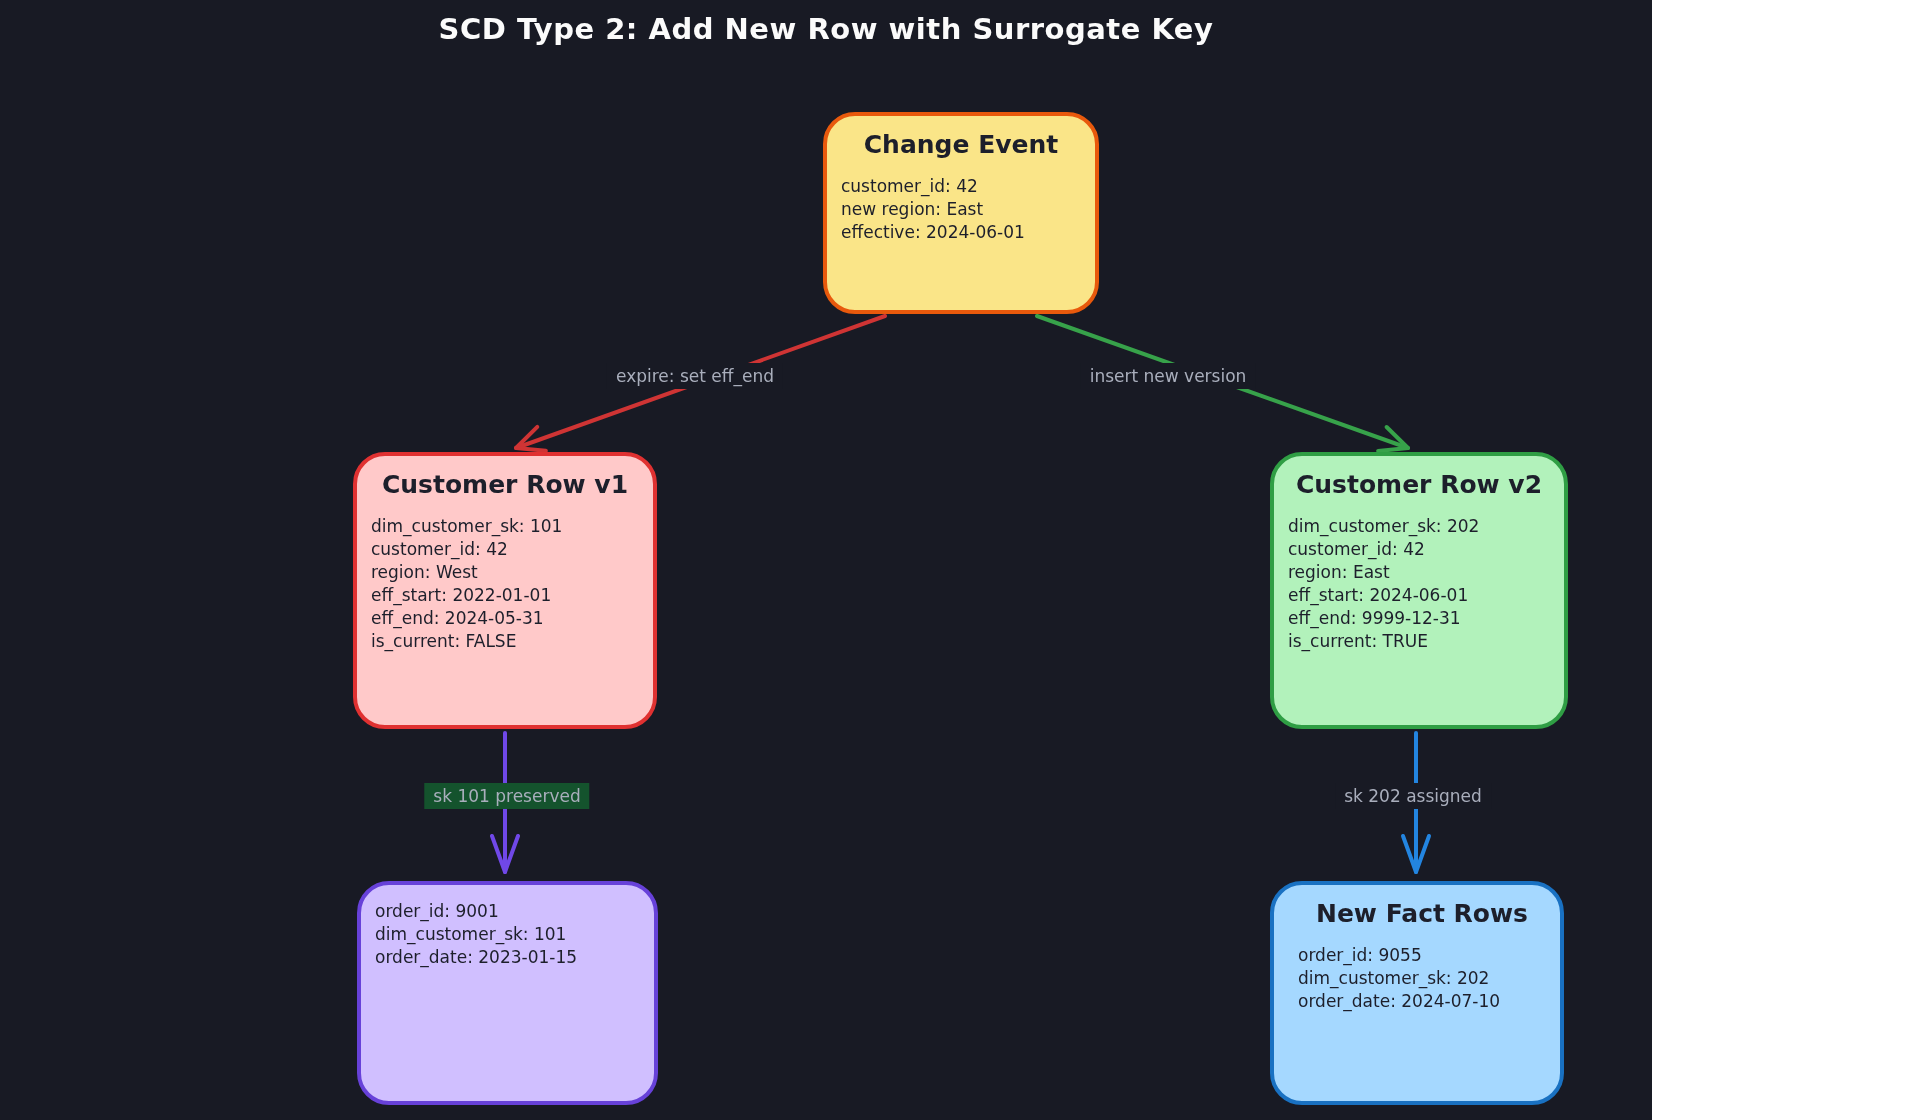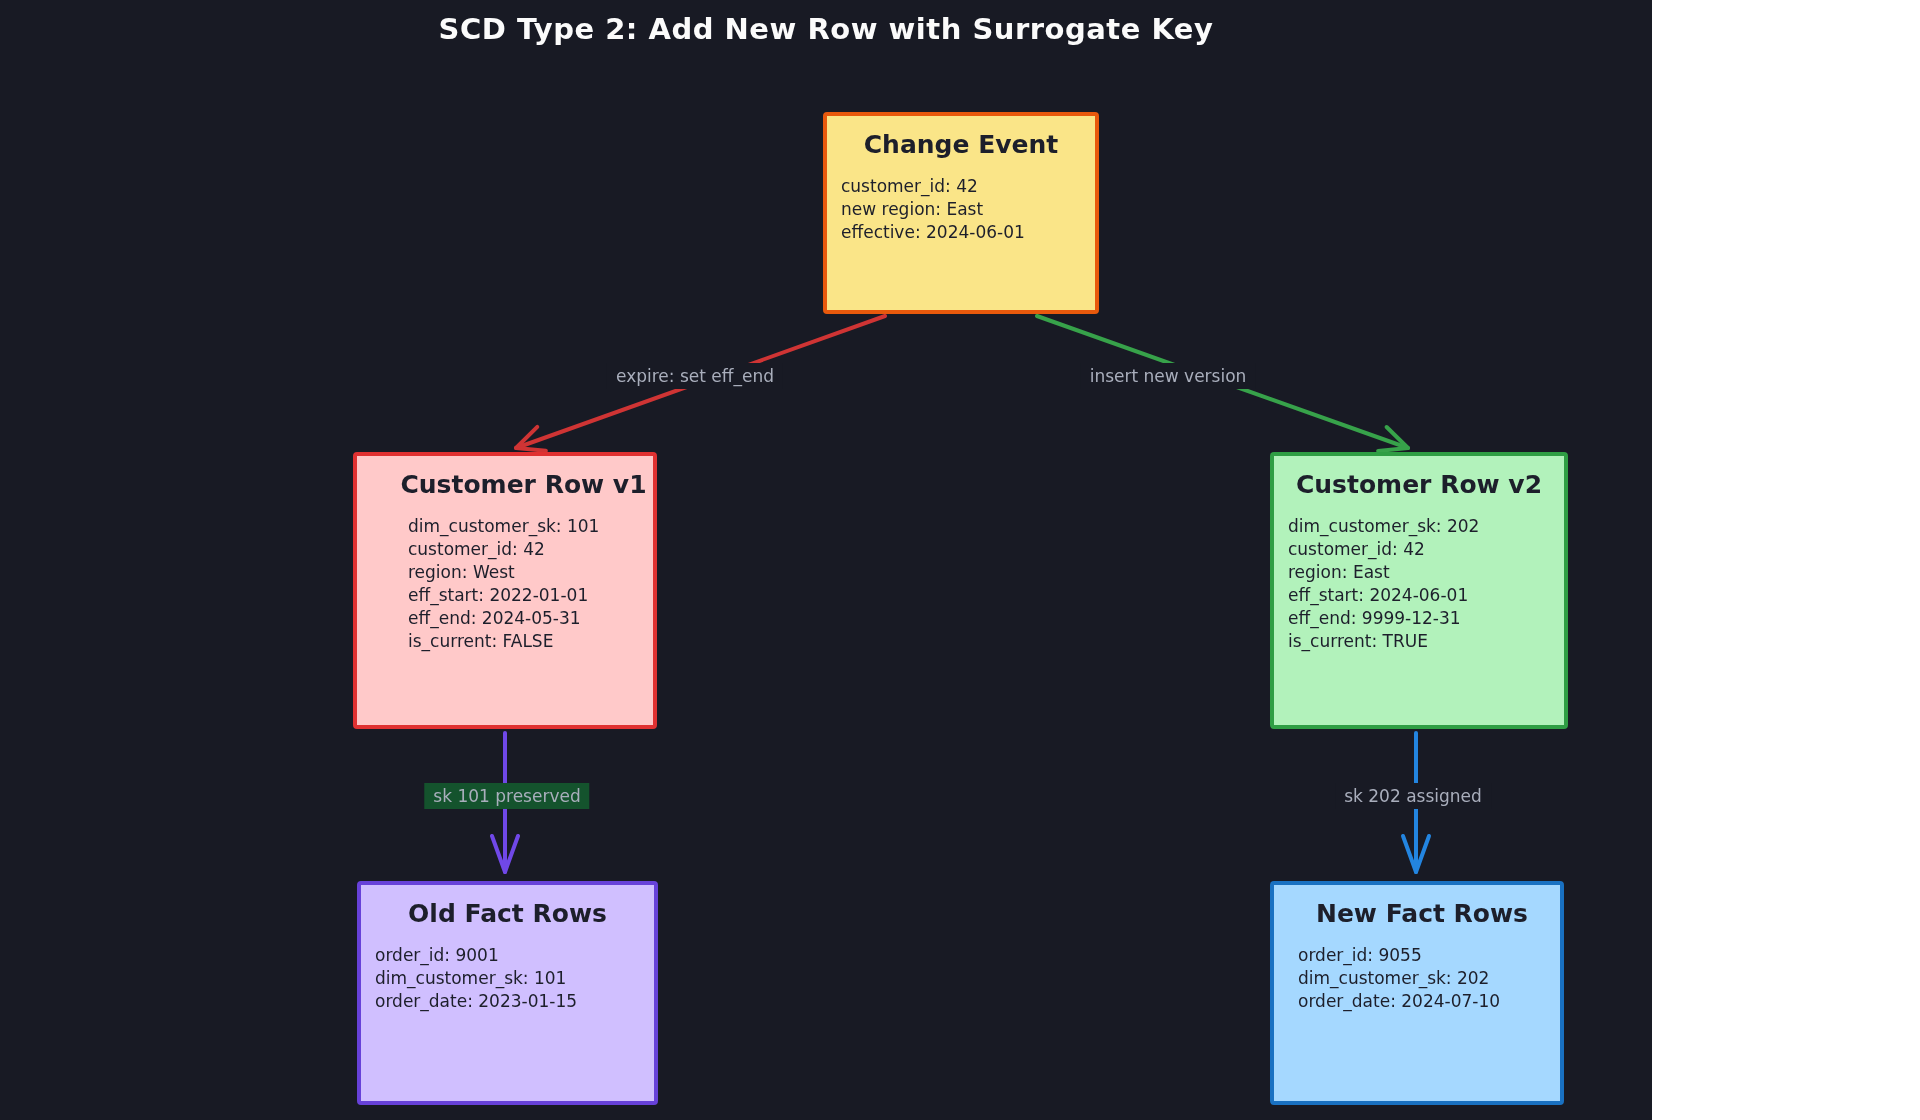--- a/index.html
+++ b/index.html
@@ -43,40 +43,40 @@
     transform: translate(-50%, -50%);
     font-size: 17px;
     padding: 3px 9px;
     white-space: nowrap;
     z-index: 2;
   }
   .node {
     position: absolute;
     border-style: solid;
     border-width: 4px;
-    border-radius: 4px;
+    border-radius: 32px;
     box-sizing: border-box;
     z-index: 3;
     color: #1d1f2b;
   }
   .node-title {
     text-align: center;
     font-size: 25px;
     font-weight: bold;
     margin-top: 14px;
     line-height: 1.2;
   }
   .node-body {
     margin-top: 15px;
     padding: 0 14px;
     font-size: 17px;
     line-height: 23px;
   }
   .n-change { left: 823px; top: 112px; width: 276px; height: 202px; }
-  .n-v1     { left: 353px; top: 452px; width: 304px; height: 277px; padding-left: 37px; }
+  .n-v1     { left: 353px; top: 452px; width: 304px; height: 277px; }
   .n-v2     { left: 1270px; top: 452px; width: 298px; height: 277px; }
   .n-oldfact{ left: 357px; top: 881px; width: 301px; height: 224px; }
   .n-newfact{ left: 1270px; top: 881px; width: 294px; height: 224px; padding-left: 10px; }
 </style>
 </head>
 <body>
 
 <div class="canvas" style="background-color: rgb(24, 26, 36);">
 
   <div class="diagram-title" style="color: rgb(251, 251, 251);">SCD Type 2: Add New Row with Surrogate Key</div>
@@ -139,21 +139,20 @@
       <div class="node-field">dim_customer_sk: 202</div>
       <div class="node-field">customer_id: 42</div>
       <div class="node-field">region: East</div>
       <div class="node-field">eff_start: 2024-06-01</div>
       <div class="node-field">eff_end: 9999-12-31</div>
       <div class="node-field">is_current: TRUE</div>
     </div>
   </div>
 
   <div class="node n-oldfact" style="background-color: rgb(208, 191, 255); border-color: rgb(103, 65, 217);">
-    <div class="node-title">Old Fact Rows</div>
     <div class="node-body">
       <div class="node-field">order_id: 9001</div>
       <div class="node-field">dim_customer_sk: 101</div>
       <div class="node-field">order_date: 2023-01-15</div>
     </div>
   </div>
 
   <div class="node n-newfact" style="background-color: rgb(165, 216, 255); border-color: rgb(25, 113, 194);">
     <div class="node-title">New Fact Rows</div>
     <div class="node-body">

